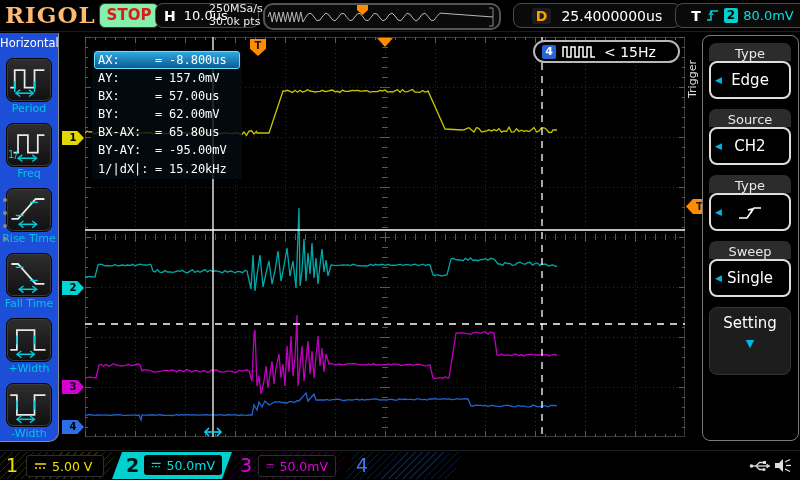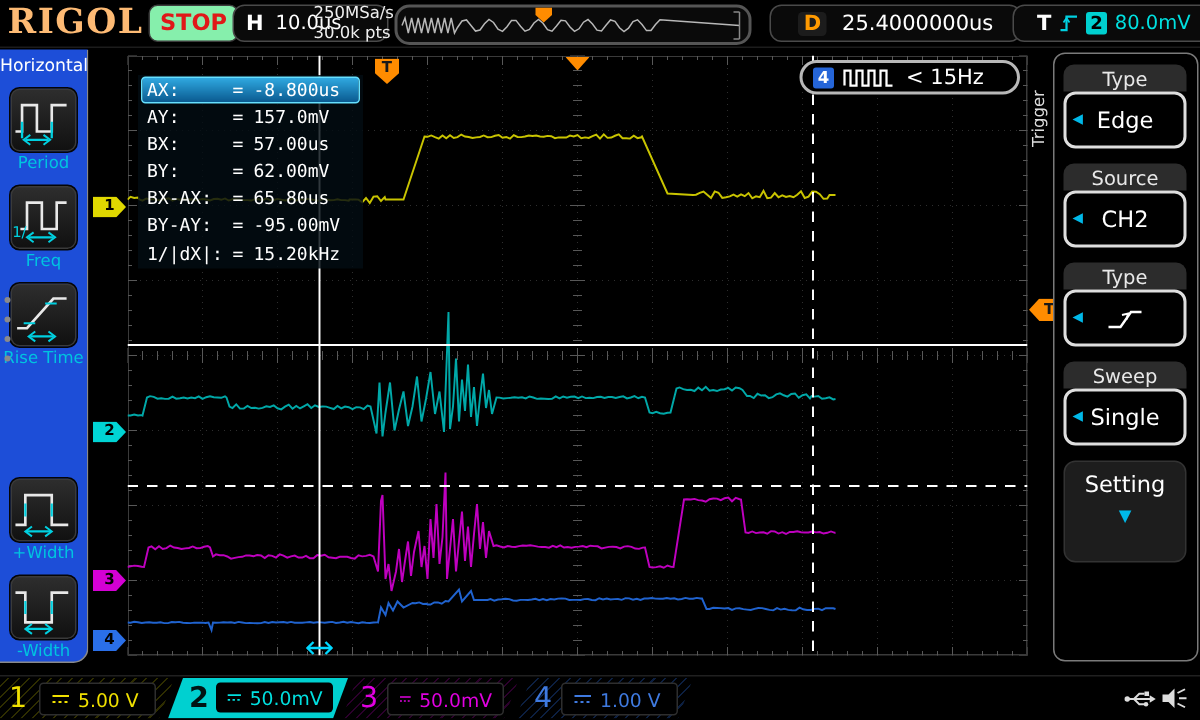--- a/index.html
+++ b/index.html
@@ -162,20 +162,33 @@
         <line x1="8" y1="23" x2="15" y2="23" stroke="#00d0e0" stroke-width="1.3"></line>
         <line x1="21" y1="11" x2="28" y2="11" stroke="#00d0e0" stroke-width="1.3"></line>
         <line x1="12" y1="31" x2="26" y2="31" stroke="#00d0e0" stroke-width="1.4"></line>
         <polyline points="15,28 11,31 15,34" fill="none" stroke="#00d0e0" stroke-width="1.2"></polyline>
         <polyline points="23,28 27,31 23,34" fill="none" stroke="#00d0e0" stroke-width="1.2"></polyline>
       </svg>
     </div>
     <div class="lm-label">Rise Time</div>
   </div>
 
+  <div class="lm-item" style="top:220px">
+    <div class="lm-icon">
+      <svg width="44" height="42" viewBox="0 0 40 36">
+        <path d="M4 8 h6 L26 26 h8" fill="none" stroke="#e8e8e8" stroke-width="1.6"></path>
+        <line x1="8" y1="11" x2="15" y2="11" stroke="#00d0e0" stroke-width="1.3"></line>
+        <line x1="21" y1="23" x2="28" y2="23" stroke="#00d0e0" stroke-width="1.3"></line>
+        <line x1="12" y1="31" x2="26" y2="31" stroke="#00d0e0" stroke-width="1.4"></line>
+        <polyline points="15,28 11,31 15,34" fill="none" stroke="#00d0e0" stroke-width="1.2"></polyline>
+        <polyline points="23,28 27,31 23,34" fill="none" stroke="#00d0e0" stroke-width="1.2"></polyline>
+      </svg>
+    </div>
+    <div class="lm-label">Fall Time</div>
+  </div>
 
   <div class="lm-item" style="top:350px">
     <div class="lm-icon">
       <svg width="44" height="42" viewBox="0 0 40 36">
         <path d="M3 9 h6 V27 h16 V9 h10" fill="none" stroke="#e8e8e8" stroke-width="1.6"></path>
         <line x1="9" y1="14" x2="9" y2="22" stroke="#00d0e0" stroke-width="1.3"></line>
         <line x1="25" y1="14" x2="25" y2="22" stroke="#00d0e0" stroke-width="1.3"></line>
         <line x1="10" y1="31" x2="24" y2="31" stroke="#00d0e0" stroke-width="1.4"></line>
         <polyline points="13,28 9,31 13,34" fill="none" stroke="#00d0e0" stroke-width="1.2"></polyline>
         <polyline points="21,28 25,31 21,34" fill="none" stroke="#00d0e0" stroke-width="1.2"></polyline>
@@ -683,27 +696,20 @@
         <line x1="1" y1="7" x2="12" y2="7" stroke="currentColor" stroke-width="1.4" stroke-dasharray="2 2"></line>
       </svg>
       <span>50.0mV</span>
     </div>
   </div>
 
   <div class="bb-cell" style="left:344px;width:118px;
        background:repeating-linear-gradient(135deg,rgba(42,111,232,0.28) 0 1px,transparent 1px 5px);
        clip-path:polygon(10px 0,100% 0,calc(100% - 10px) 100%,0 100%);">
     <div class="bb-num" style="color:#3f7ae0;left:12px">4</div>
-    <div class="bb-pill" style="color:#3f7ae0;left:30px;width:62px">
-      <svg width="13" height="10" viewBox="0 0 13 10">
-        <line x1="1" y1="3" x2="12" y2="3" stroke="currentColor" stroke-width="1.4"></line>
-        <line x1="1" y1="7" x2="12" y2="7" stroke="currentColor" stroke-width="1.4" stroke-dasharray="2 2"></line>
-      </svg>
-      <span>1.00 V</span>
-    </div>
   </div>
 
   <svg style="position:absolute;left:749px;top:7px" width="22" height="16" viewBox="0 0 22 16">
     <circle cx="2.5" cy="8" r="1.8" fill="#ddd"></circle>
     <line x1="3" y1="8" x2="18" y2="8" stroke="#ddd" stroke-width="1.3"></line>
     <polyline points="7,8 10.5,4.5 14,4.5" fill="none" stroke="#ddd" stroke-width="1.3"></polyline>
     <rect x="14" y="3" width="3" height="3" fill="#ddd"></rect>
     <polyline points="7,8 10.5,11.5 14,11.5" fill="none" stroke="#ddd" stroke-width="1.3"></polyline>
     <circle cx="15" cy="11.5" r="1.5" fill="#ddd"></circle>
     <polygon points="17.5,5.5 21.5,8 17.5,10.5" fill="#ddd"></polygon>

